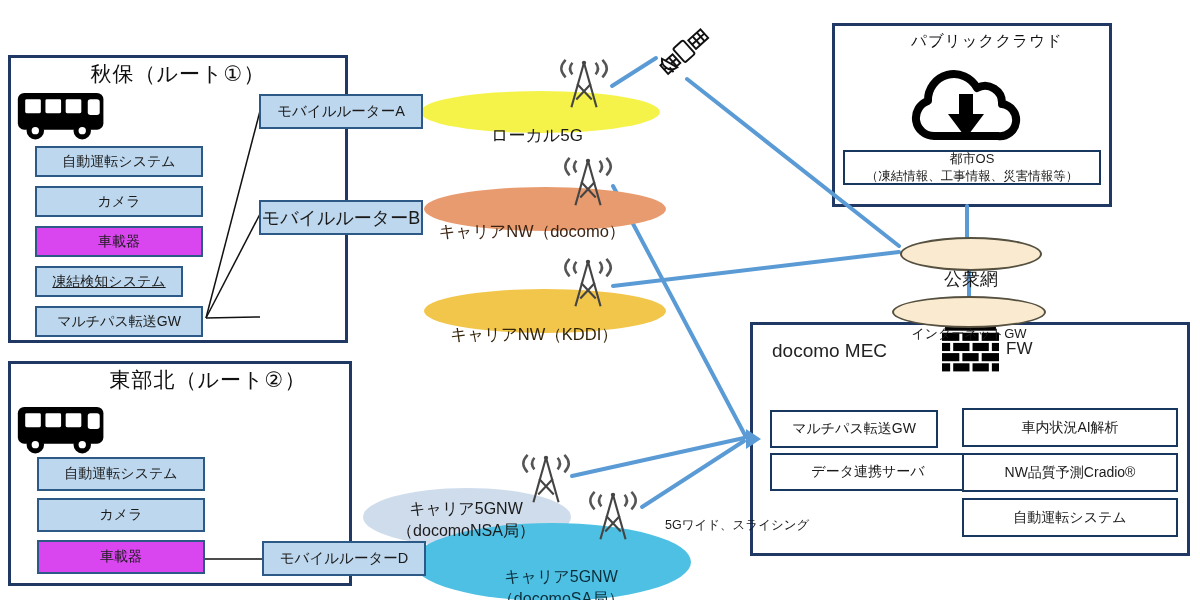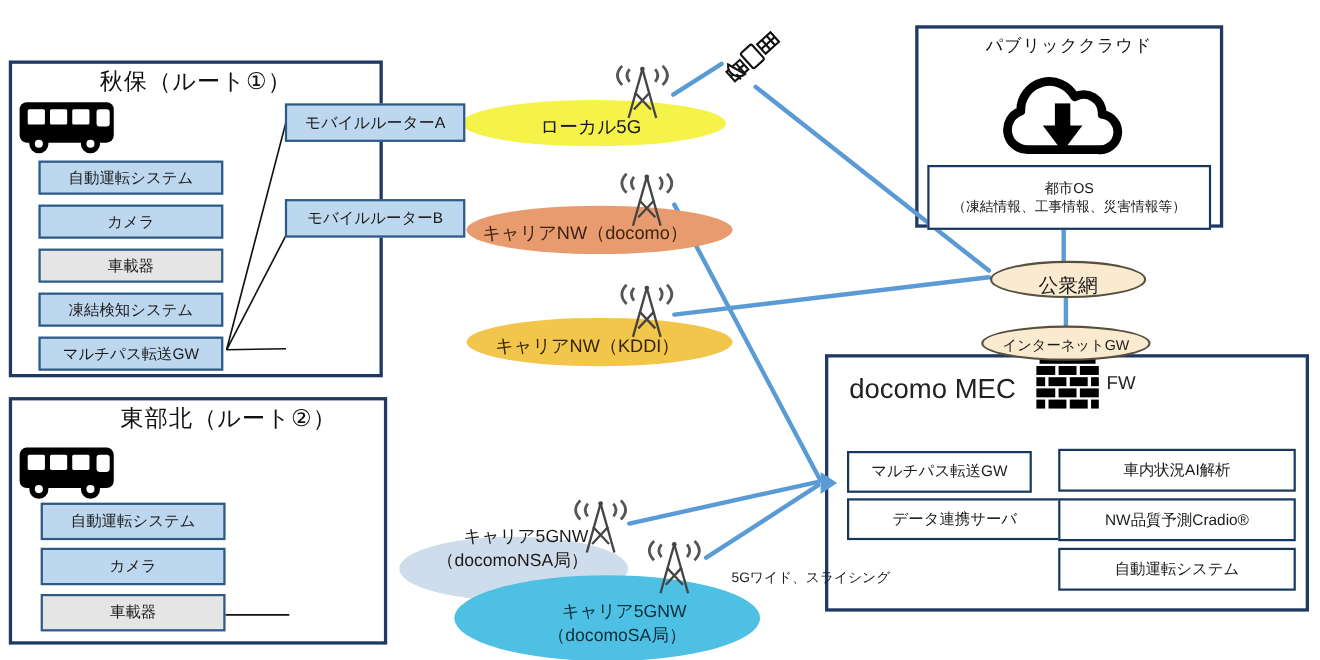--- a/index.html
+++ b/index.html
@@ -5,27 +5,27 @@
   html,body{margin:0;padding:0;background:#fff;}
   #stage{position:relative;width:1200px;height:600px;background:#ffffff;overflow:hidden;
          font-family:"Liberation Sans","DejaVu Sans",sans-serif;color:#1a1a1a;}
   .abs{position:absolute;}
   
   .outer{position:absolute;background:#ffffff;border:3px solid #1f3864;z-index:1;box-sizing:border-box;}
   .title{position:absolute;width:100%;text-align:center;font-size:21px;letter-spacing:1px;color:#111;z-index:6;}
   
   .sysbox{position:absolute;background:#bdd7ee;border:2px solid #2d5986;box-sizing:border-box;
           display:flex;align-items:center;justify-content:center;font-size:14px;z-index:5;}
-  .sysbox.pink{background:#e5e5e5;}
+  .sysbox.pink{background:#d946ef;}
   .mecbox{position:absolute;background:#ffffff;border:2px solid #17375e;box-sizing:border-box;
           display:flex;align-items:center;justify-content:center;font-size:14px;z-index:5;}
   
   .ellipse{position:absolute;border-radius:50%;z-index:3;}
   .ellipse.outlined{border:2px solid #55503f;box-sizing:border-box;}
-  .clabel{position:absolute;transform:translateX(-50%);white-space:nowrap;z-index:6;text-align:right;}
+  .clabel{position:absolute;transform:translateX(-50%);white-space:nowrap;z-index:6;text-align:center;margin-top:20px;}
   .icon{position:absolute;z-index:4;}
   svg{display:block;}
   #wires{position:absolute;left:0;top:0;z-index:2;pointer-events:none;}
 </style>
 </head>
 <body>
 
 <div id="stage">
 
   <div class="outer" style="left:8px;top:55px;width:340px;height:288px;"></div>
@@ -222,53 +222,54 @@
           <rect x="30" y="40" width="16" height="8"></rect>
           <rect x="49" y="40" width="7" height="8"></rect>
       </g>
     </svg>
   </div>
 
   <div class="title" style="left:8px;top:60px;width:340px;">秋保（ルート①）</div>
   <div class="sysbox" style="left:35px;top:146px;width:168px;height:31px;">自動運転システム</div>
   <div class="sysbox" style="left:35px;top:186px;width:168px;height:31px;">カメラ</div>
   <div class="sysbox pink" style="left:35px;top:226px;width:168px;height:31px;">車載器</div>
-  <div class="sysbox" style="left:35px;top:266px;width:168px;height:31px;">凍結検知システム</div>
+  <div class="sysbox" style="left:35px;top:266px;width:148px;height:31px;text-decoration:underline;">凍結検知システム</div>
   <div class="sysbox" style="left:35px;top:306px;width:168px;height:31px;">マルチパス転送GW</div>
 
   <div class="title" style="left:8px;top:366px;width:400px;">東部北（ルート②）</div>
   <div class="sysbox" style="left:37px;top:457px;width:168px;height:34px;">自動運転システム</div>
   <div class="sysbox" style="left:37px;top:498px;width:168px;height:34px;">カメラ</div>
   <div class="sysbox pink" style="left:37px;top:540px;width:168px;height:34px;">車載器</div>
 
   <div class="sysbox" style="left:259px;top:94px;width:164px;height:35px;font-size:14.5px;">モバイルルーターA</div>
-  <div class="sysbox" style="left:259px;top:181px;width:164px;height:35px;font-size:14px;">モバイルルーターB</div>
+  <div class="sysbox" style="left:259px;top:200px;width:164px;height:35px;font-size:18px;">モバイルルーターB</div>
+  <div class="sysbox" style="left:262px;top:541px;width:164px;height:35px;font-size:14.5px;">モバイルルーターD</div>
 
   <div class="clabel" style="left:537px;top:104px;font-size:17px;">ローカル5G</div>
   <div class="clabel" style="left:532px;top:201px;font-size:16.5px;color:#3b2414;">キャリアNW（docomo）</div>
   <div class="clabel" style="left:534px;top:304px;font-size:16.5px;color:#33250a;">キャリアNW（KDDI）</div>
   <div class="clabel" style="left:466px;top:478px;font-size:16px;line-height:1.35;">
     <div>キャリア5GNW</div>
     <div>（docomoNSA局）</div>
   </div>
   <div class="clabel" style="left:561px;top:546px;font-size:16px;line-height:1.35;color:#0b2d3a;">
     <div>キャリア5GNW</div>
     <div>（docomoSA局）</div>
   </div>
   <div class="clabel" style="left:971px;top:247px;font-size:18px;">公衆網</div>
   <div class="clabel" style="left:969px;top:305px;font-size:13px;">インターネットGW</div>
   <div class="abs" style="left:665px;top:517px;font-size:12.5px;z-index:6;">5Gワイド、スライシング</div>
 
-  <div class="title" style="left:832px;top:31px;width:280px;font-size:15.5px;">パブリッククラウド</div>
-  <div class="mecbox" style="left:843px;top:150px;width:258px;height:59px;flex-direction:column;line-height:1.3;">
+  <div class="title" style="left:832px;top:31px;width:280px;font-size:15.5px;padding-left:15px;">パブリッククラウド</div>
+  <div class="mecbox" style="left:843px;top:150px;width:258px;height:35px;flex-direction:column;line-height:1.3;">
     <div style="font-size:13px;">都市OS</div>
     <div style="font-size:12.5px;">（凍結情報、工事情報、災害情報等）</div>
   </div>
 
-  <div class="abs" style="left:772px;top:340px;font-size:25px;color:#222;z-index:6;">docomo MEC</div>
+  <div class="abs" style="left:772px;top:340px;font-size:19px;color:#222;z-index:6;">docomo MEC</div>
   <div class="abs" style="left:1006px;top:339px;font-size:17px;color:#222;z-index:6;">FW</div>
   <div class="mecbox" style="left:770px;top:410px;width:168px;height:38px;">マルチパス転送GW</div>
   <div class="mecbox" style="left:770px;top:453px;width:196px;height:38px;">データ連携サーバ</div>
   <div class="mecbox" style="left:962px;top:408px;width:216px;height:39px;">車内状況AI解析</div>
   <div class="mecbox" style="left:962px;top:453px;width:216px;height:39px;">NW品質予測Cradio®</div>
   <div class="mecbox" style="left:962px;top:498px;width:216px;height:39px;">自動運転システム</div>
 
 </div>
 
 </body></html>

